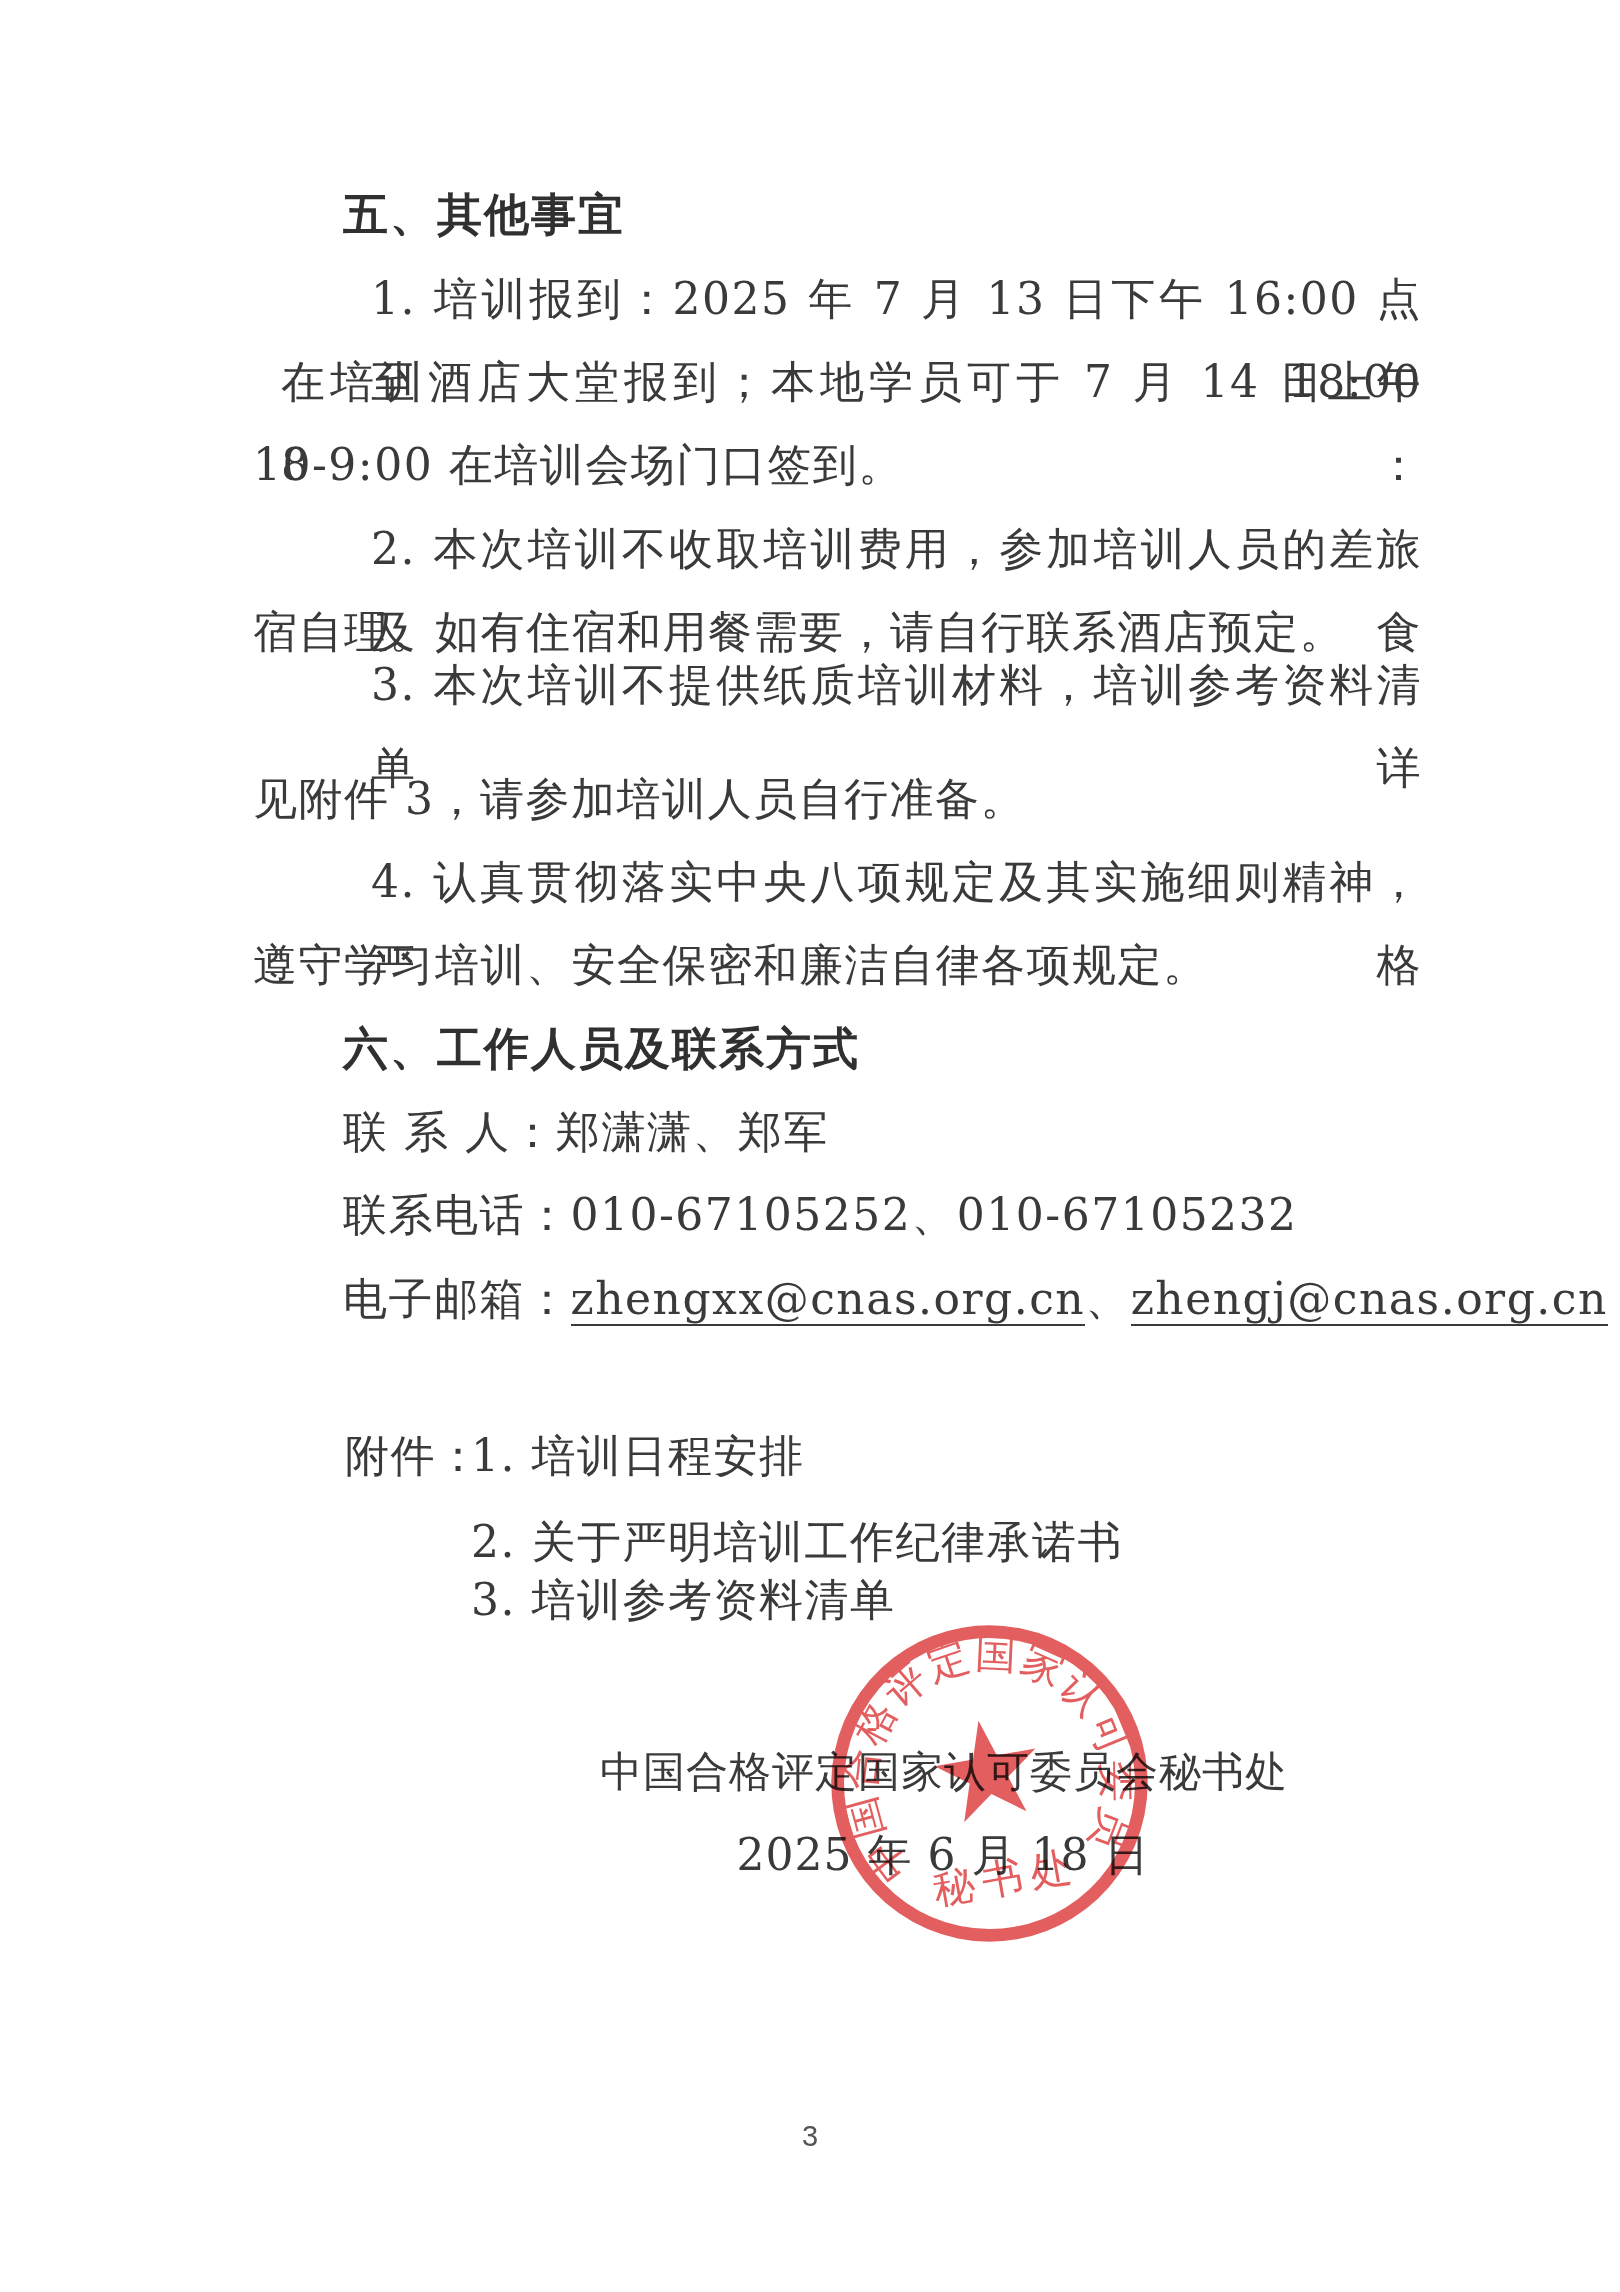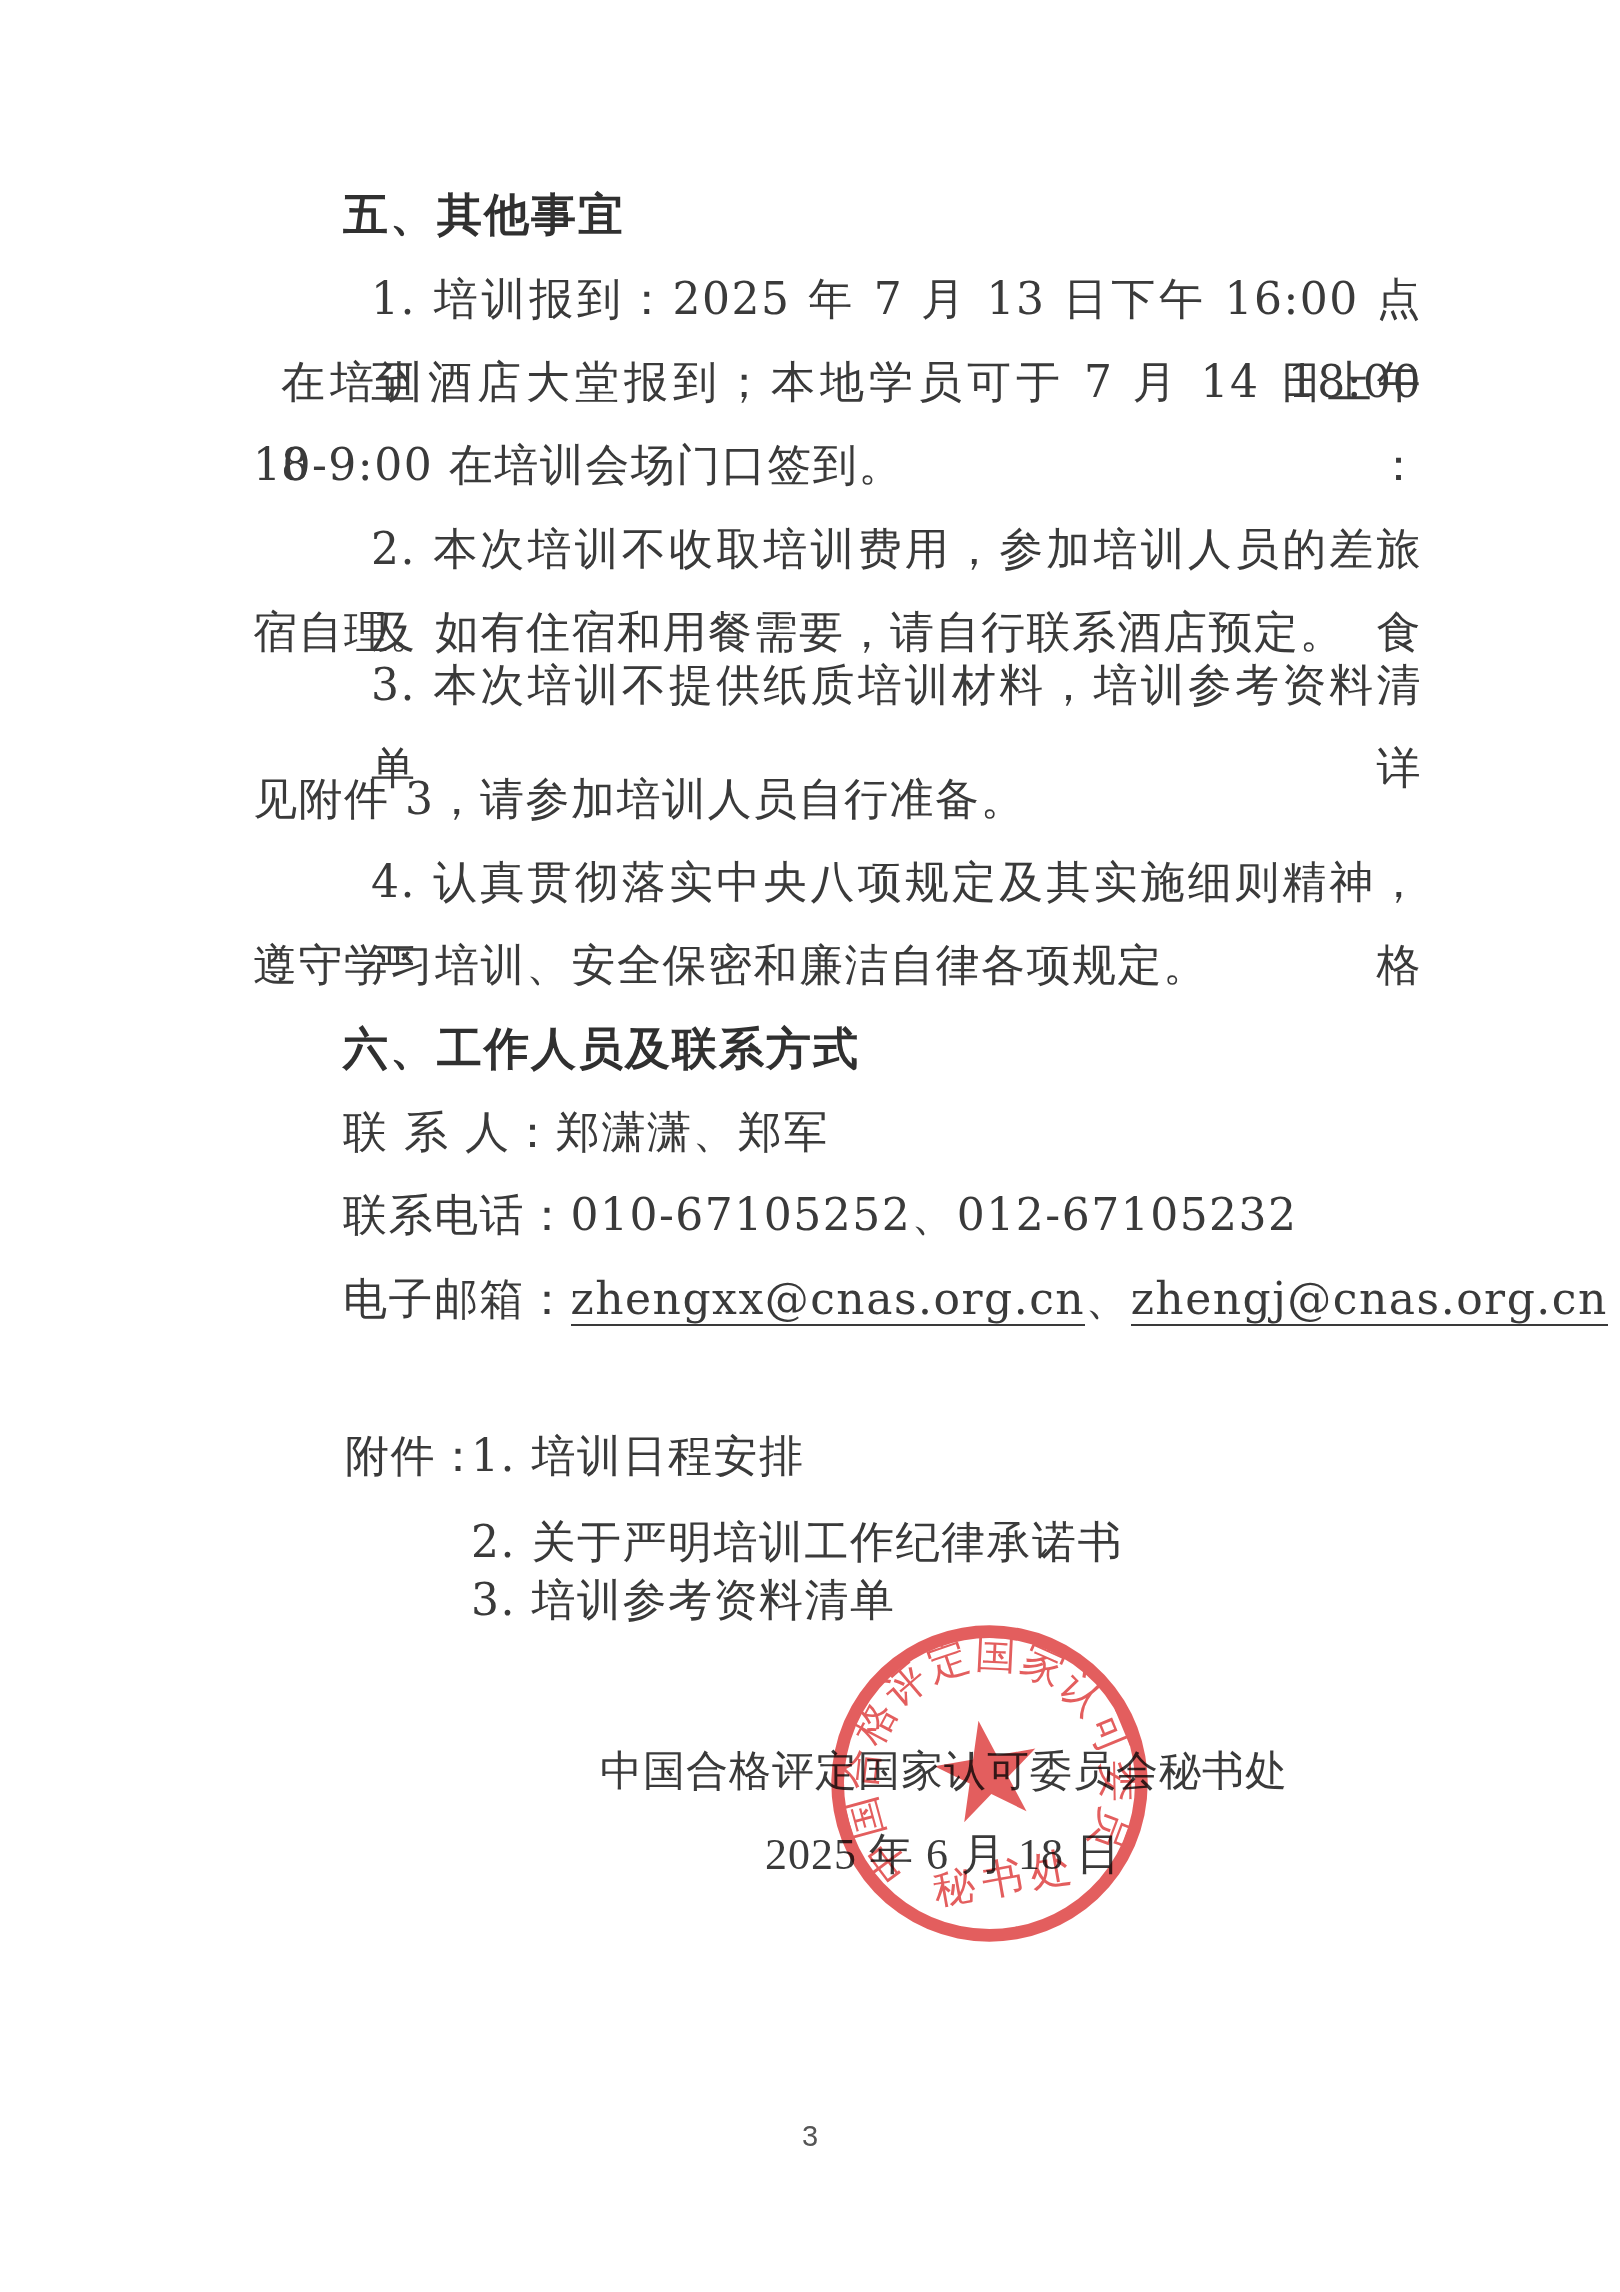--- a/index.html
+++ b/index.html
@@ -20,21 +20,21 @@
   .fill { text-align:justify; text-align-last:justify; white-space:normal; text-justify:inter-character;margin-left:28px; }
   .indent { padding-left:90px; }
   .heading {
     font-family:"Liberation Sans","DejaVu Sans",sans-serif;
     font-weight:bold; color:#303030; font-size:45px; letter-spacing:2px;
   }
   .attach-label { position:absolute; left:92px; }
   .attach-item  { position:absolute; left:218px;text-align:right; }
   .email-underline { border-bottom:2.9px solid #3a3a3a; padding-bottom:0; }
   .sig-block { position:absolute; left:600px; width:686px; text-align:center; }
-  .sig-row { height:83px; line-height:83px; font-size:42px; letter-spacing:1px; white-space:nowrap;font-family:Liberation Serif, serif; }
+  .sig-row { height:83px; line-height:83px; font-size:42px; letter-spacing:1px; white-space:nowrap; }
   .page-num {
     position:absolute; left:0; top:2120px; width:1620px;
     text-align:center; font-size:29px; line-height:33px; color:#555;
     font-family:"Liberation Sans","DejaVu Sans",sans-serif;
   }
   .seal {
     position:absolute; left:823px; top:1617px; width:333px; height:333px;
     mix-blend-mode:multiply; opacity:0.88; pointer-events:none;
   }
 </style>
@@ -56,21 +56,21 @@
 
     <div class="row fill indent" style="top:643px">3. 本次培训不提供纸质培训材料，培训参考资料清单详</div>
     <div class="row" style="top:757px">见附件 3，请参加培训人员自行准备。</div>
 
     <div class="row fill indent" style="top:840px">4. 认真贯彻落实中央八项规定及其实施细则精神，严格</div>
     <div class="row" style="top:923px">遵守学习培训、安全保密和廉洁自律各项规定。</div>
 
     <div class="row heading indent" style="top:1007px">六、工作人员及联系方式</div>
 
     <div class="row indent" style="top:1090px">联 系 人：郑潇潇、郑军</div>
-    <div class="row indent" style="top:1173px">联系电话：010-67105252、012-67105232</div>
+    <div class="row indent" style="top:1173px">联系电话：010-67105252、010-67105232</div>
 
     <div class="row indent" style="top:1257px">
       <span>电子邮箱：</span><span class="email-underline">zhengxx@cnas.org.cn</span><span>、</span><span class="email-underline">zhengj@cnas.org.cn</span>
     </div>
 
     <div class="row" style="top:1414px">
       <span class="attach-label">附件：</span>
       <span class="attach-item">1. 培训日程安排</span>
     </div>
     <div class="row" style="top:1500px">

